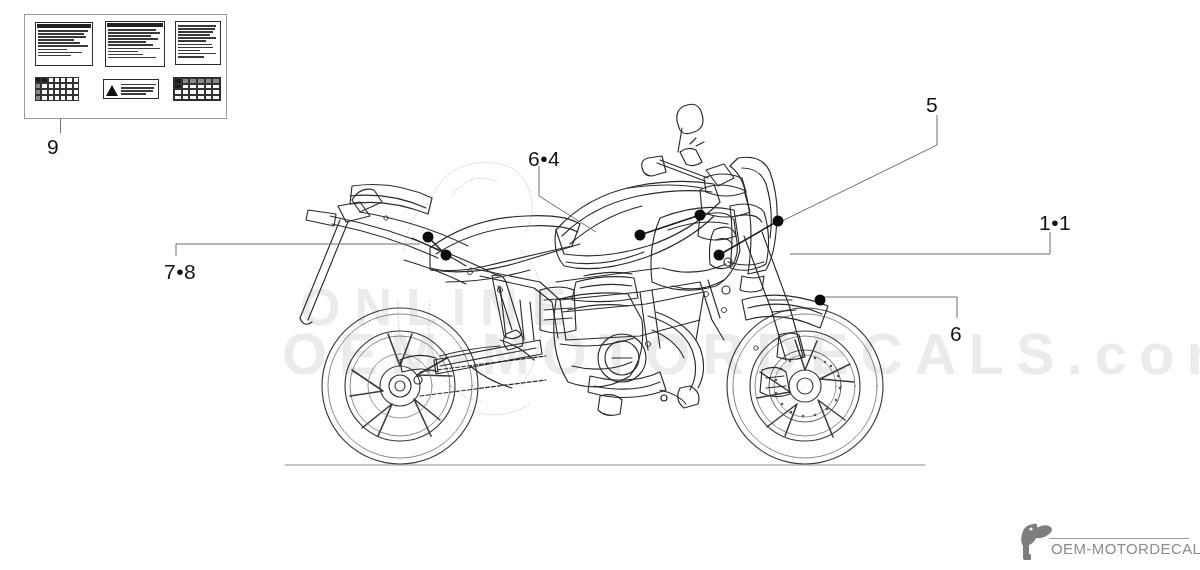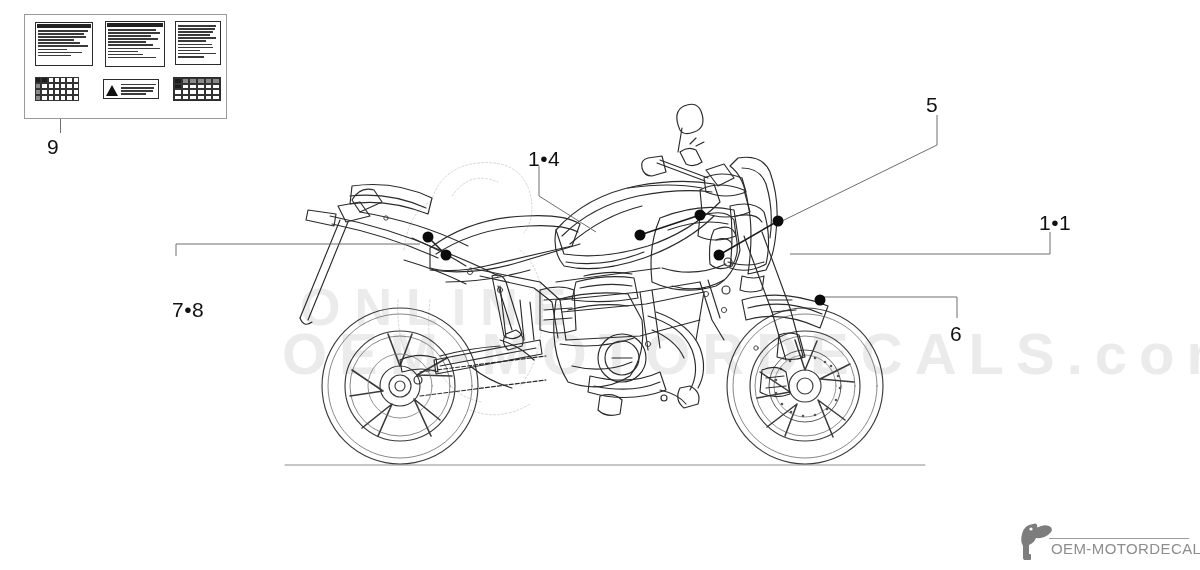--- a/index.html
+++ b/index.html
@@ -15,21 +15,21 @@
   .callout{
     position:absolute;
     font-family:"Liberation Sans", sans-serif;
     font-size:21px;color:#111;white-space:nowrap;
     letter-spacing:0.5px;
   }
   .callout.c9   {left:47px;  top:135px;}
   .callout.c34  {left:528px; top:147px;}
   .callout.c5   {left:926px; top:93px;}
   .callout.c12  {left:1039px;top:211px;}
-  .callout.c78  {left:172px; top:260px;margin-top:38px;}
+  .callout.c78  {left:164px; top:260px;}
   .callout.c6   {left:950px; top:322px;}
 
   
   .labelbox{
     position:absolute;left:24px;top:14px;width:203px;height:105px;
     border:1px solid #9a9a9a;background:#fff;box-sizing:border-box;
   }
   .decal{position:absolute;background:#fff;border:1px solid #2b2b2b;box-sizing:border-box;overflow:hidden;}
   .dhead{height:4px;background:#222;margin:1px 1px 1px 1px;}
   .dlines{padding:1px 2px;}
@@ -470,21 +470,21 @@
       <circle cx="446" cy="255" r="5.5"></circle>
       <circle cx="640" cy="235" r="5.5"></circle>
       <circle cx="719" cy="255" r="5.5"></circle>
       <circle cx="700" cy="215" r="5.5"></circle>
       <circle cx="778" cy="221" r="5.5"></circle>
       <circle cx="820" cy="300" r="5.5"></circle>
     </g>
   </svg>
 
   <div class="callout c9">9</div>
-  <div class="callout c34">1•4</div>
+  <div class="callout c34">6•4</div>
   <div class="callout c5">5</div>
   <div class="callout c12">1•1</div>
   <div class="callout c78">7•8</div>
   <div class="callout c6">6</div>
 
   <div class="logo">
     <svg width="175" height="46" viewBox="0 0 175 46">
       <g fill="#7d7d7d">
         <path d="M18 6 q-9 1 -11 10 q-2 7 1 12 l0 12 q0 2 3 2 q3 0 3 -2 l0 -13 q5 -2 7 -7 q9 1 14 -5 q4 -5 -1 -7 q-6 -2 -12 2 q1 -6 -4 -4 z"></path>
         <path d="M20 10 q8 -3 14 0 q5 2 1 5 q-6 4 -15 1 z"></path>

